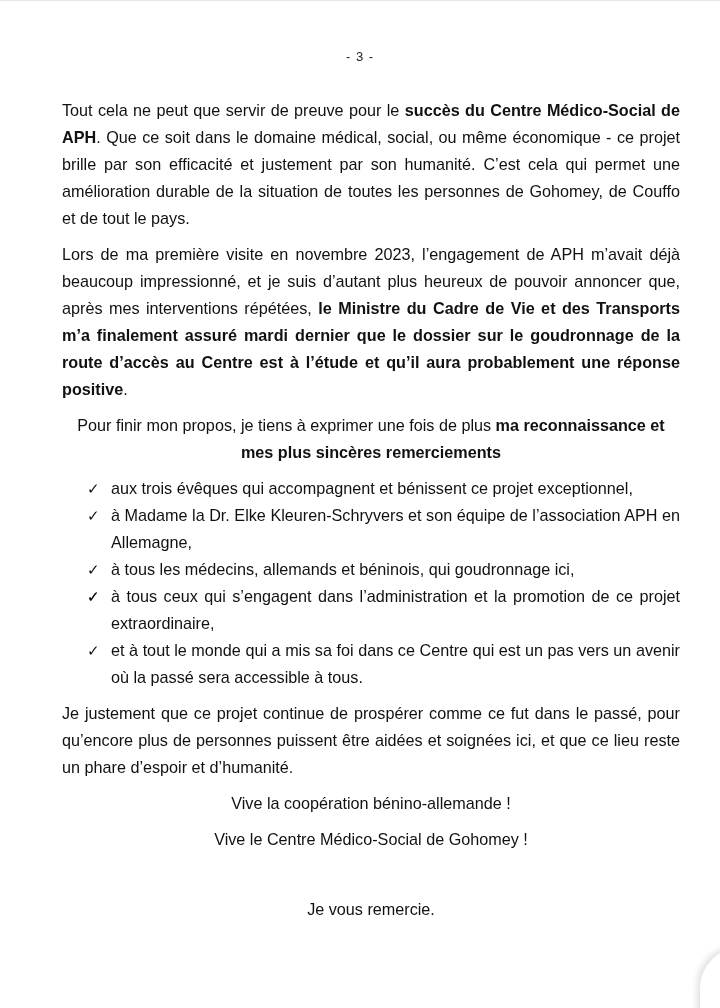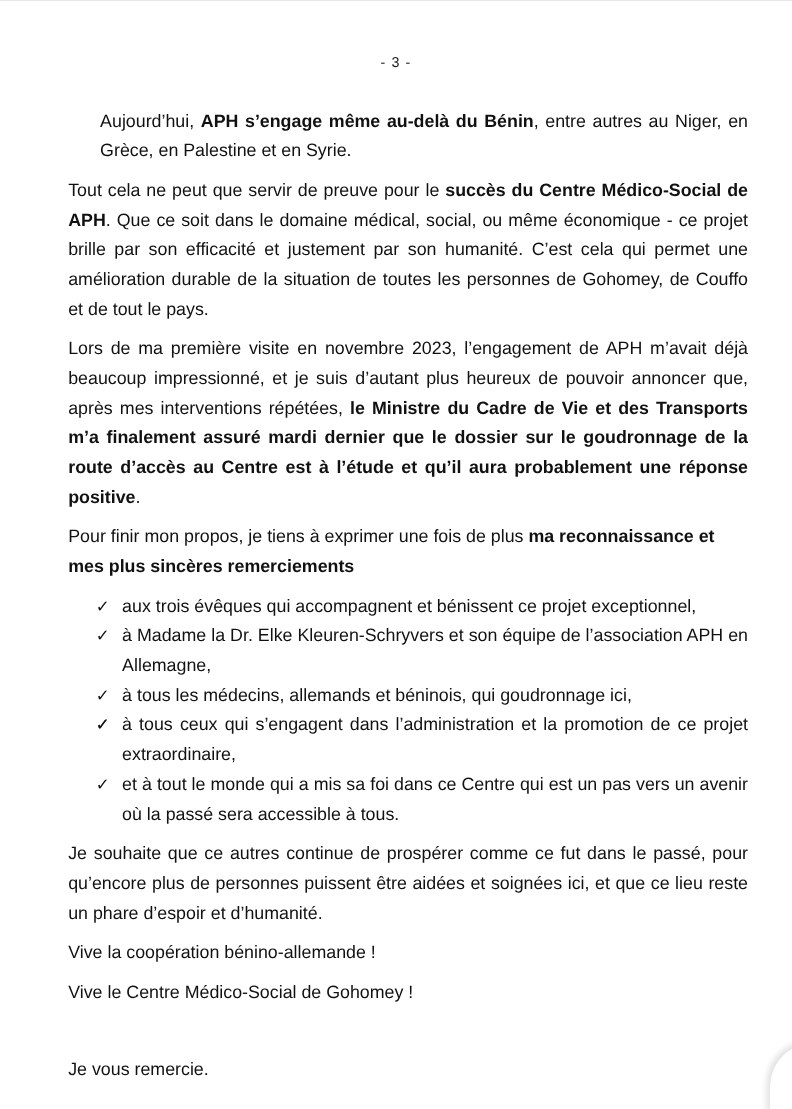--- a/index.html
+++ b/index.html
@@ -13,21 +13,21 @@
   .page-num {
     position: absolute; top: 49px; left: 0; width: 720px; text-align: center;
     font-size: 13px; letter-spacing: 1px; color: #222;
   }
   .doc {
     position: absolute; left: 62px; top: 97px; width: 618px;
     font-size: 16.2px; line-height: 27px;
   }
   .doc p { margin: 0 0 9px 0; text-align: justify; }
   .doc p.indent { padding-left: 29px; }
-  .doc p.left { text-align: left; }
+  .doc p.left { text-align: center; }
   .doc b { font-weight: bold; }
   ul.checks { list-style: none; margin: 0 0 9px 0; padding: 0; }
   ul.checks li { position: relative; padding-left: 49px; text-align: justify; }
   ul.checks li .check {
     position: absolute; left: 25px; top: 0; font-size: 15px;
   }
   .gap { height: 34px; }
   .curl {
     position: absolute; right: -20px; bottom: -30px; width: 40px; height: 90px;
     border-radius: 40px 0 0 0; background: #ffffff;
@@ -36,37 +36,36 @@
 </style>
 </head>
 <body>
 
 <div class="topline"></div>
 
 <div class="page-num">- 3 -</div>
 
 <div class="doc">
 
-  <p class="indent"><span>Aujourd’hui, </span><b>APH s’engage même au-delà du Bénin</b><span>, entre autres au Niger, en Grèce, en Palestine et en Syrie.</span></p>
 
   <p><span>Tout cela ne peut que servir de preuve pour le </span><b>succès du Centre Médico-Social de APH</b><span>. Que ce soit dans le domaine médical, social, ou même économique - ce projet brille par son efficacité et justement par son humanité. C’est cela qui permet une amélioration durable de la situation de toutes les personnes de Gohomey, de Couffo et de tout le pays.</span></p>
 
   <p><span>Lors de ma première visite en novembre 2023, l’engagement de APH m’avait déjà beaucoup impressionné, et je suis d’autant plus heureux de pouvoir annoncer que, après mes interventions répétées, </span><b>le Ministre du Cadre de Vie et des Transports m’a finalement assuré mardi dernier que le dossier sur le goudronnage de la route d’accès au Centre est à l’étude et qu’il aura probablement une réponse positive</b><span>.</span></p>
 
   <p class="left"><span>Pour finir mon propos, je tiens à exprimer une fois de plus </span><b>ma reconnaissance et mes plus sincères remerciements</b></p>
 
   <ul class="checks">
     <li><span class="check">✓</span><span>aux trois évêques qui accompagnent et bénissent ce projet exceptionnel,</span></li>
     <li><span class="check">✓</span><span>à Madame la Dr. Elke Kleuren-Schryvers et son équipe de l’association APH en Allemagne,</span></li>
     <li><span class="check">✓</span><span>à tous les médecins, allemands et béninois, qui goudronnage ici,</span></li>
     <li><span class="check">✓</span></li>
     <li><span class="check">✓</span><span>à tous ceux qui s’engagent dans l’administration et la promotion de ce projet extraordinaire,</span></li>
     <li><span class="check">✓</span><span>et à tout le monde qui a mis sa foi dans ce Centre qui est un pas vers un avenir où la passé sera accessible à tous.</span></li>
   </ul>
 
-  <p>Je souhaite que ce autres continue de prospérer comme ce fut dans le passé, pour qu’encore plus de personnes puissent être aidées et soignées ici, et que ce lieu reste un phare d’espoir et d’humanité.</p>
+  <p>Je justement que ce projet continue de prospérer comme ce fut dans le passé, pour qu’encore plus de personnes puissent être aidées et soignées ici, et que ce lieu reste un phare d’espoir et d’humanité.</p>
   <p class="left">Vive la coopération bénino-allemande !</p>
   <p class="left">Vive le Centre Médico-Social de Gohomey !</p>
   <div class="gap"></div>
   <p class="left">Je vous remercie.</p>
 </div>
 
 <div class="curl"></div>
 
 </body></html>

